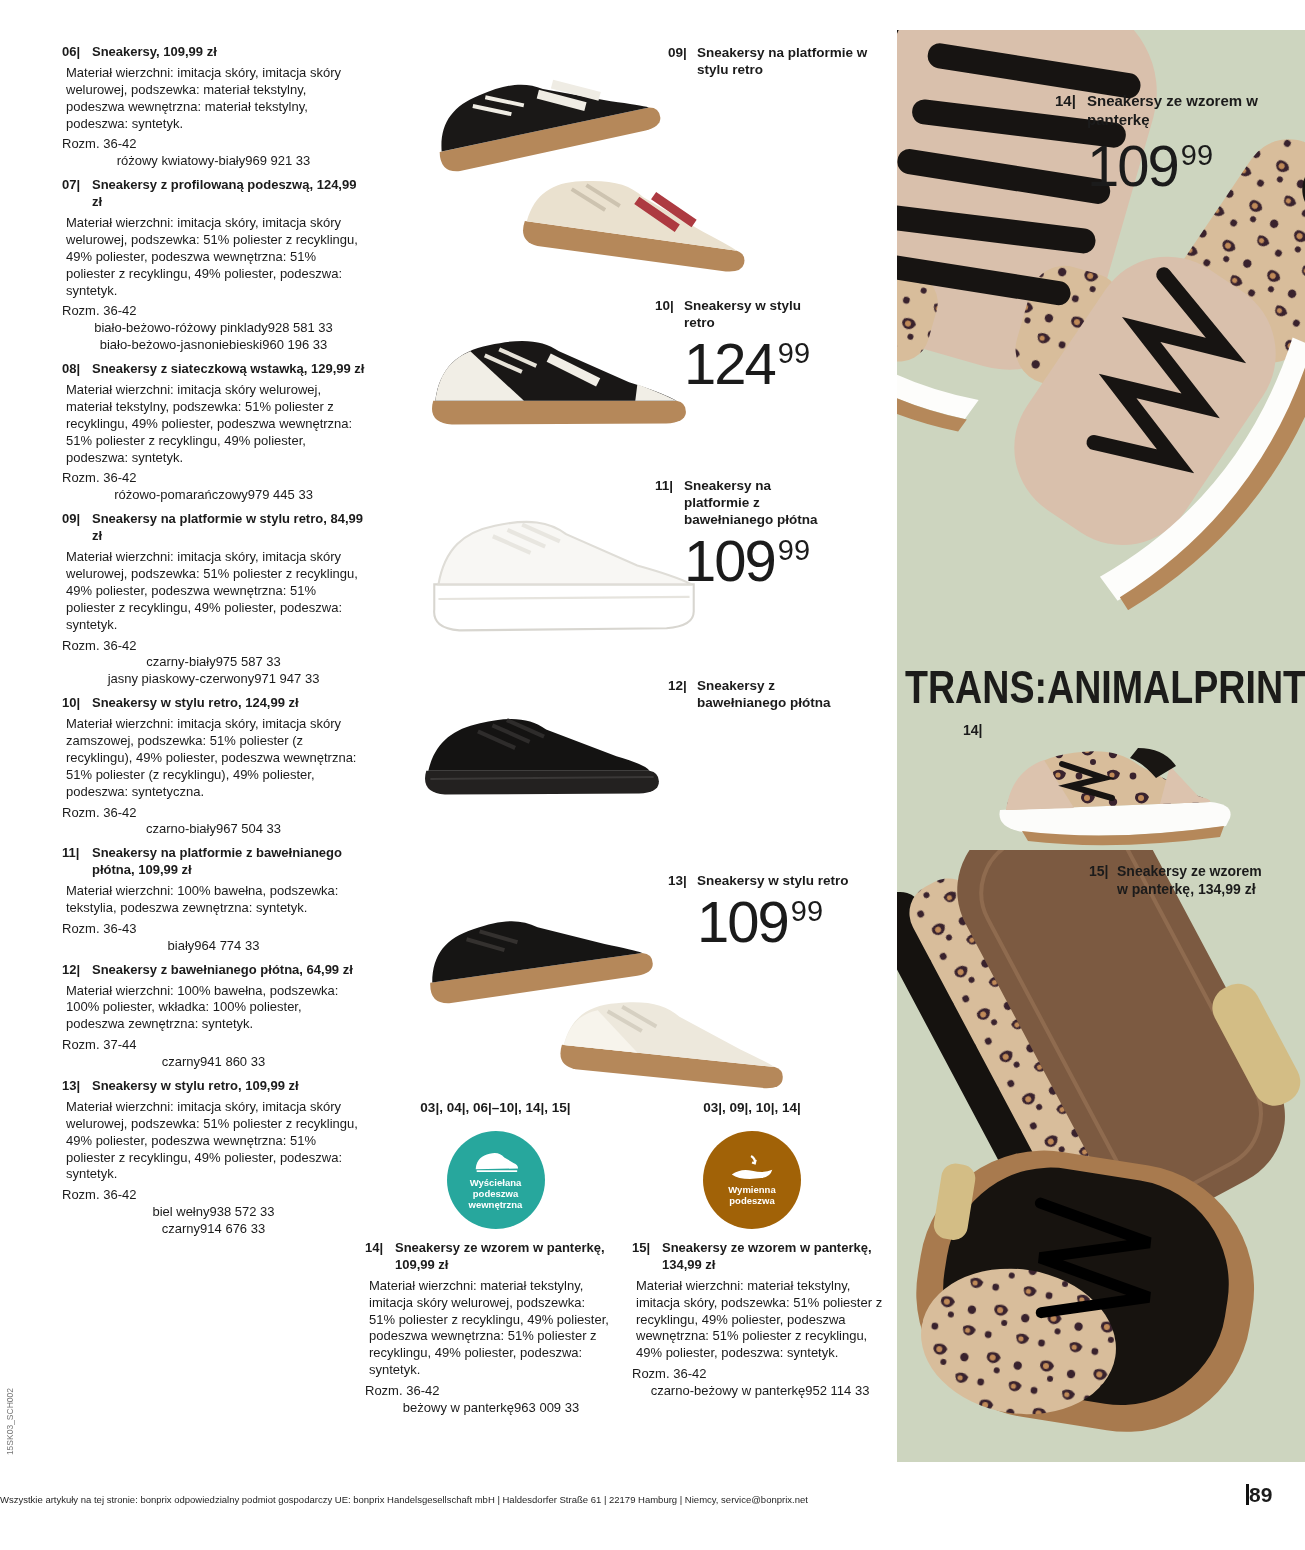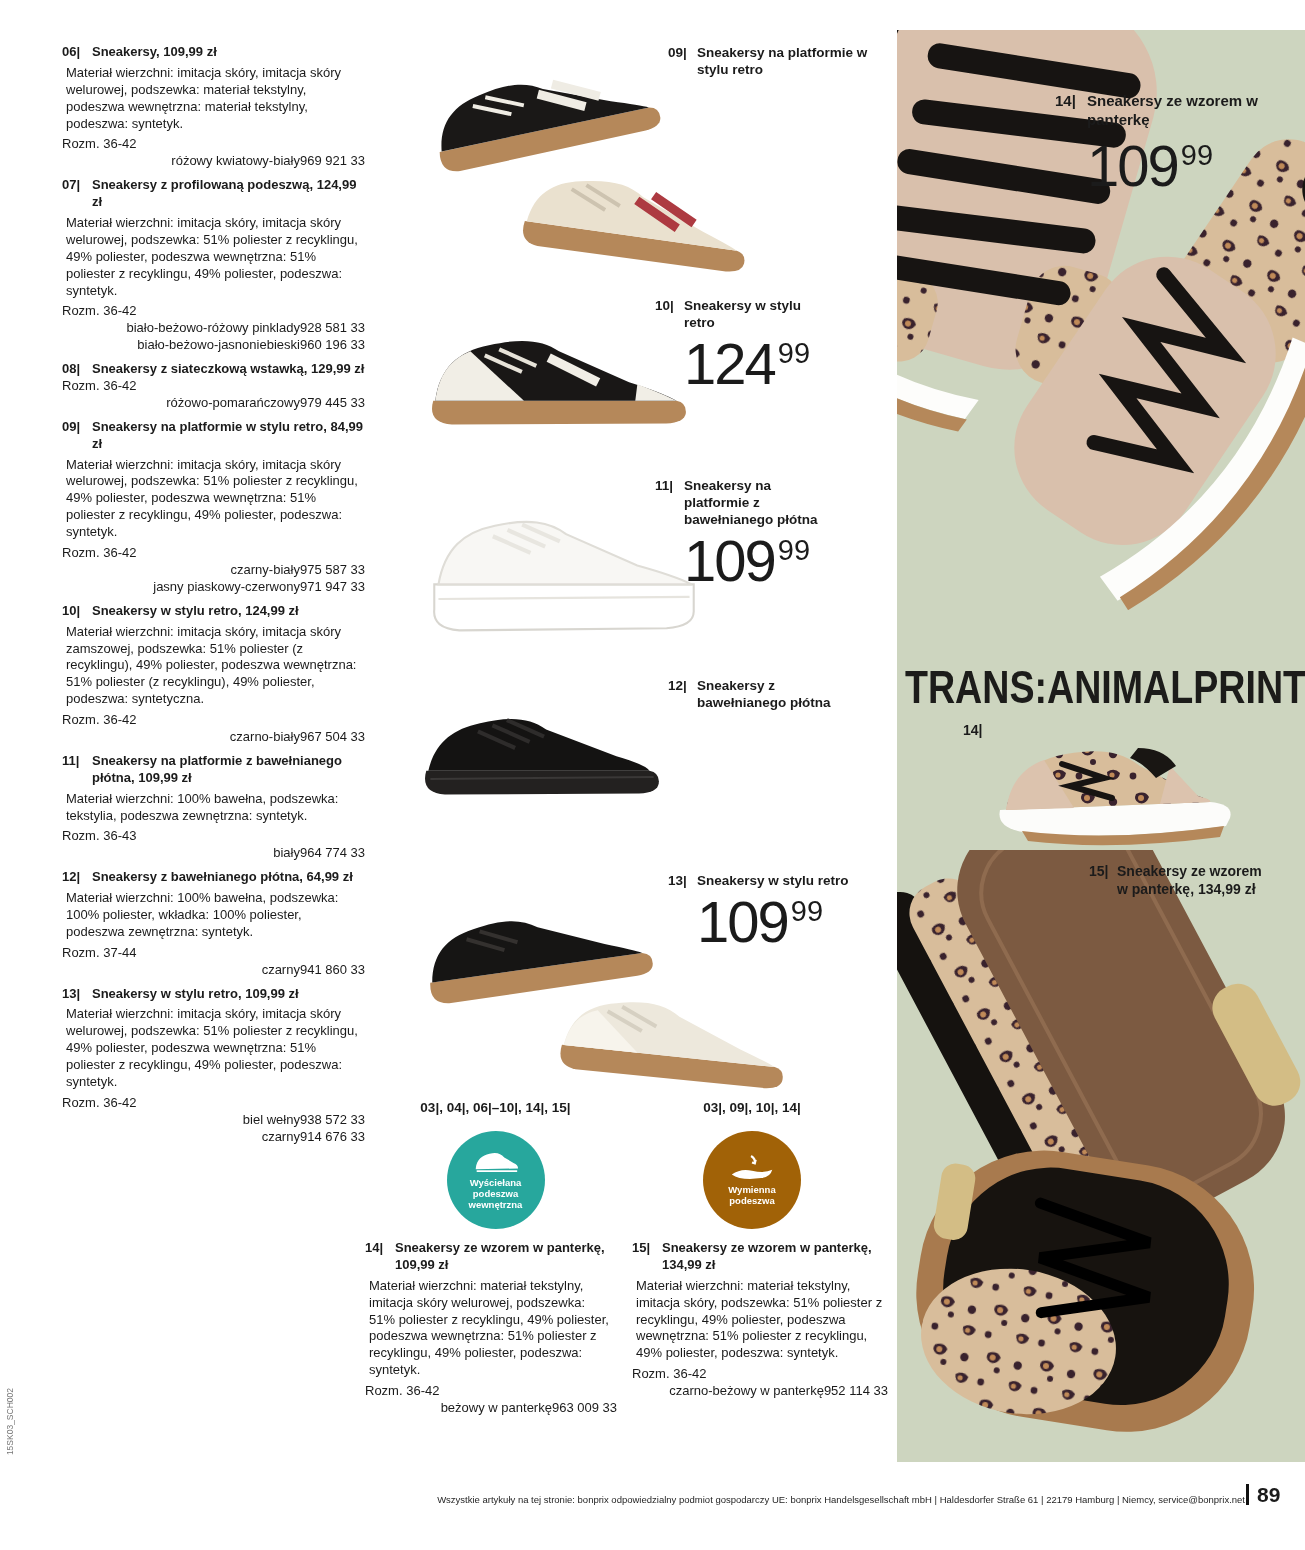--- a/index.html
+++ b/index.html
@@ -8,21 +8,21 @@
     font-family:"Liberation Sans",sans-serif;color:#1b1b1b;overflow:hidden;
   }
   .abs{position:absolute}
 
   
   #left-col{left:62px;top:44px;width:303px}
   .prod{margin-bottom:7px;font-size:13px;line-height:1.3}
   .prod-title{display:flex;font-weight:bold}
   .pnum{flex:0 0 30px}
   .pdesc{margin:4px}
-  .variant{display:flex;justify-content:flex-end;align-items:flex-start}
+  .variant{display:flex;justify-content:center;align-items:flex-start}
   .vcolor{max-width:200px}
   .vcode{white-space:nowrap}
 
   
   .price-block{z-index:5}
   .pb-head{display:flex;font-weight:bold;font-size:13.5px;line-height:1.25}
   .pb-num{flex:0 0 29px}
   .pb-price{margin:6px 0 0 29px;white-space:nowrap}
   .pp-main{font-size:58px;line-height:.9;letter-spacing:-2px}
   .pp-sup{font-size:29px;display:inline-block;transform:translateY(-21px);margin-left:3px}
@@ -44,23 +44,23 @@
   .ov-num{flex:0 0 32px}
   .ov-price{margin:10px 0 0 32px;white-space:nowrap}
   .headline{position:absolute;left:8px;top:598px;font-size:47px;font-weight:800;
     transform:scaleX(.8);transform-origin:left center;white-space:nowrap;letter-spacing:0;z-index:6;color:#1c1c1a}
   .tag14{position:absolute;left:66px;top:692px;font-weight:bold;font-size:14px;z-index:6}
   .overlay15{position:absolute;left:192px;top:832px;width:175px;z-index:6}
   .ov-head15{display:flex;font-weight:bold;font-size:14px;line-height:1.3}
   .ov-num15{flex:0 0 28px}
 
   
-  #footer{left:0;top:1494px;width:1245px;text-align:right;font-size:9.5px;color:#1f1f1f}
+  #footer{left:0;top:1494px;width:1245px;text-align:left;font-size:9.5px;color:#1f1f1f}
   #page-num{left:1246px;top:1484px;font-size:21px;font-weight:bold;line-height:1;
-    border-left:3px solid #111;padding-left:8px}
+    border-left:3px solid #111;}
   #side-code{left:5px;top:1388px;font-size:8.5px;color:#777;writing-mode:vertical-rl;transform:rotate(180deg)}
 </style>
 </head>
 <body>
 
 <svg width="0" height="0" style="position:absolute" aria-hidden="true">
   <defs>
     <pattern id="leo" width="54" height="48" patternUnits="userSpaceOnUse">
       <rect width="54" height="48" fill="#d8bd9b"></rect>
       <g fill="#39222d">
@@ -108,20 +108,21 @@
       <span class="vcolor">biało-beżowo-jasnoniebieski</span>
       <span class="vcode">960 196 33</span>
     </div>
   </article>
 
   <article class="prod">
     <div class="prod-title">
       <span class="pnum">08|</span>
       <span class="ptitle">Sneakersy z siateczkową wstawką, 129,99 zł</span>
     </div>
+    <p class="pdesc">Materiał wierzchni: imitacja skóry welurowej, materiał tekstylny, podszewka: 51% poliester z recyklingu, 49% poliester, podeszwa wewnętrzna: 51% poliester z recyklingu, 49% poliester, podeszwa: syntetyk.</p>
     <div class="psize">Rozm. 36-42</div>
     <div class="variant">
       <span class="vcolor">różowo-pomarańczowy</span>
       <span class="vcode">979 445 33</span>
     </div>
   </article>
 
   <article class="prod">
     <div class="prod-title">
       <span class="pnum">09|</span>

